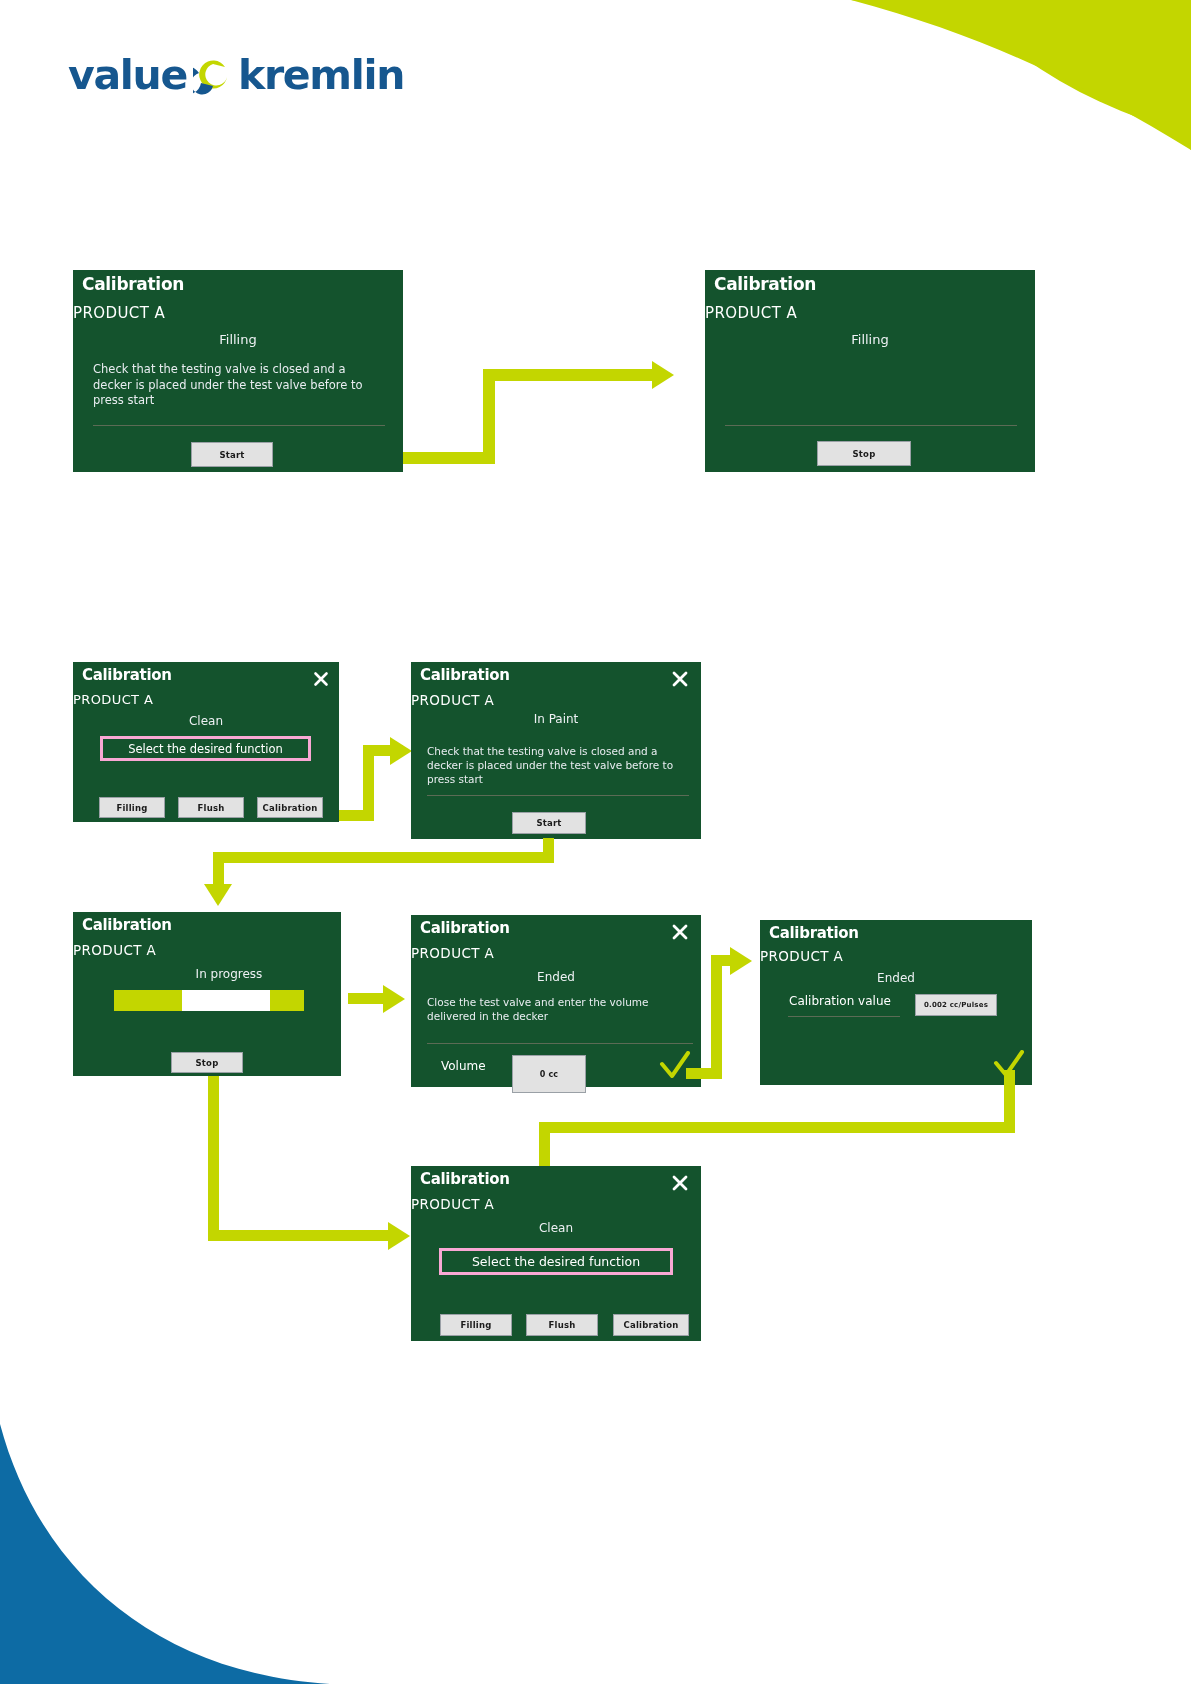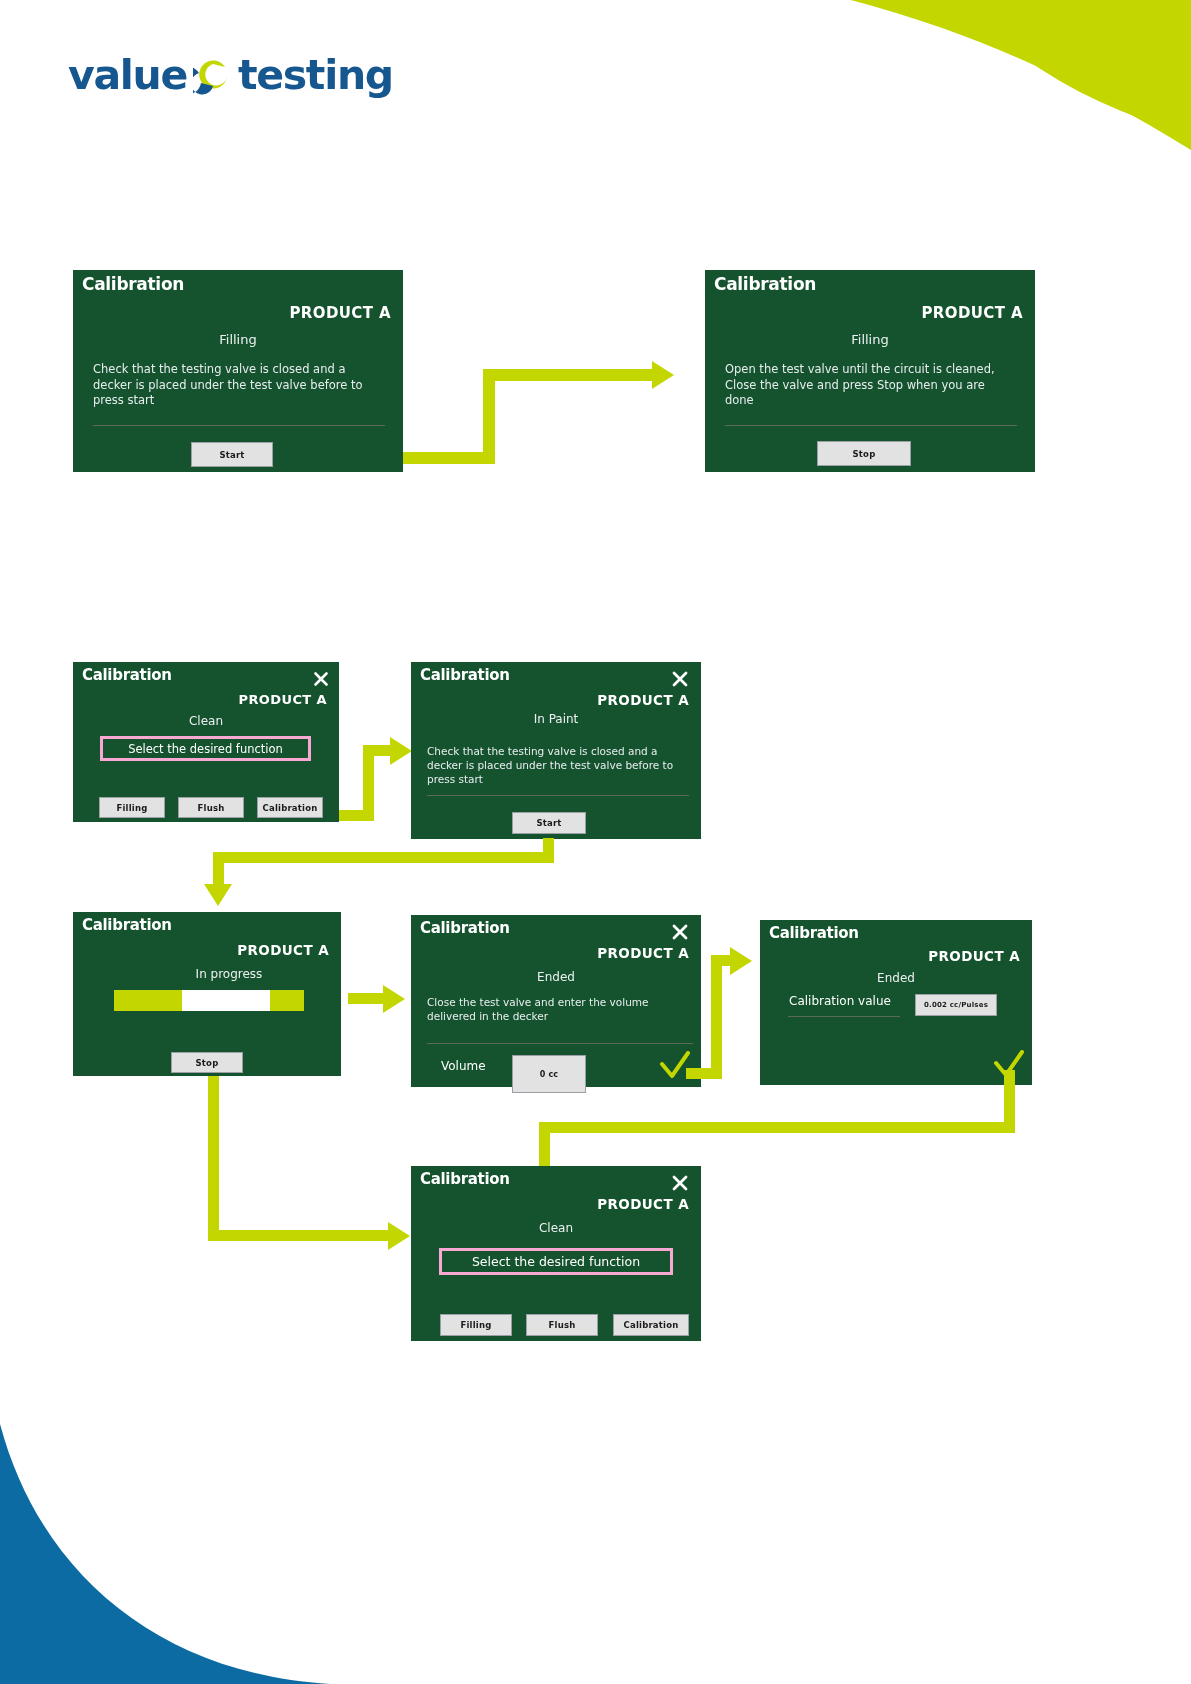--- a/index.html
+++ b/index.html
@@ -81,24 +81,24 @@
     right: 12px; top: 8px;
     width: 20px; height: 20px;
     color: #ffffff;
     font-size: 20px;
     font-weight: bold;
     line-height: 20px;
     text-align: center;
   }
   .dlg .product {
     position: absolute;
-    left: 0; right: 12px;
-    text-align: right;
+    left: 0; right: 0;
+    text-align: left;
     font-size: 15px;
-    font-weight: bold;
+    font-weight: normal;
     letter-spacing: 0.4px;
   }
   .dlg .state {
     position: absolute;
     left: 0; right: 0;
     text-align: center;
     font-size: 13px;
     font-weight: normal;
     color: #eef1f4;
   }
@@ -189,21 +189,21 @@
   </div>
 
   <div class="logo">
     <span>value</span>
     <span class="mark">
       <svg width="40" height="40" viewBox="0 0 40 40">
         <path d="M32,12 A14,14 0 1,0 34,22 A11,11 0 1,1 20,9 Z" fill="#c3d600"></path>
         <path d="M8,28 A14,14 0 1,1 6,18 A11,11 0 1,0 20,31 Z" fill="#16578f"></path>
       </svg>
     </span>
-    <span>testing</span>
+    <span>kremlin</span>
   </div>
 
   <div class="arrowline" style="left:289px; top:452px; width:206px; height:12px;"></div>
   <div class="arrowline" style="left:483px; top:369px; width:12px; height:95px;"></div>
   <div class="arrowline" style="left:489px; top:369px; width:168px; height:12px;"></div>
   <div class="arrowhead ah-right" style="left:652px; top:361px;"></div>
 
   <div class="dlg" style="left:73px; top:270px; width:330px; height:202px;">
     <div class="title">Calibration</div>
     <div class="closebtn" style="font-size:0;">close-icon</div>
@@ -211,21 +211,20 @@
     <div class="state" style="top:62px;">Filling</div>
     <div class="body" style="left:20px; top:92px; width:292px;">Check that the testing valve is closed and a decker is placed under the test valve before to press start</div>
     <div class="rule" style="left:20px; top:155px; width:292px;"></div>
     <div class="btn-grey" style="left:118px; top:172px; width:82px; height:25px;">Start</div>
   </div>
 
   <div class="dlg" style="left:705px; top:270px; width:330px; height:202px;">
     <div class="title">Calibration</div>
     <div class="product" style="top:34px;">PRODUCT A</div>
     <div class="state" style="top:62px;">Filling</div>
-    <div class="body" style="left:20px; top:92px; width:292px;">Open the test valve until the circuit is cleaned, Close the valve and press Stop when you are done</div>
     <div class="rule" style="left:20px; top:155px; width:292px;"></div>
     <div class="btn-grey" style="left:112px; top:171px; width:94px; height:25px;">Stop</div>
   </div>
 
   <div class="arrowline" style="left:324px; top:810px; width:50px; height:11px;"></div>
   <div class="arrowline" style="left:363px; top:745px; width:11px; height:76px;"></div>
   <div class="arrowline" style="left:369px; top:745px; width:34px; height:11px;"></div>
   <div class="arrowhead ah-right" style="left:390px; top:737px;"></div>
 
   <div class="dlg" style="left:73px; top:662px; width:266px; height:160px;">

